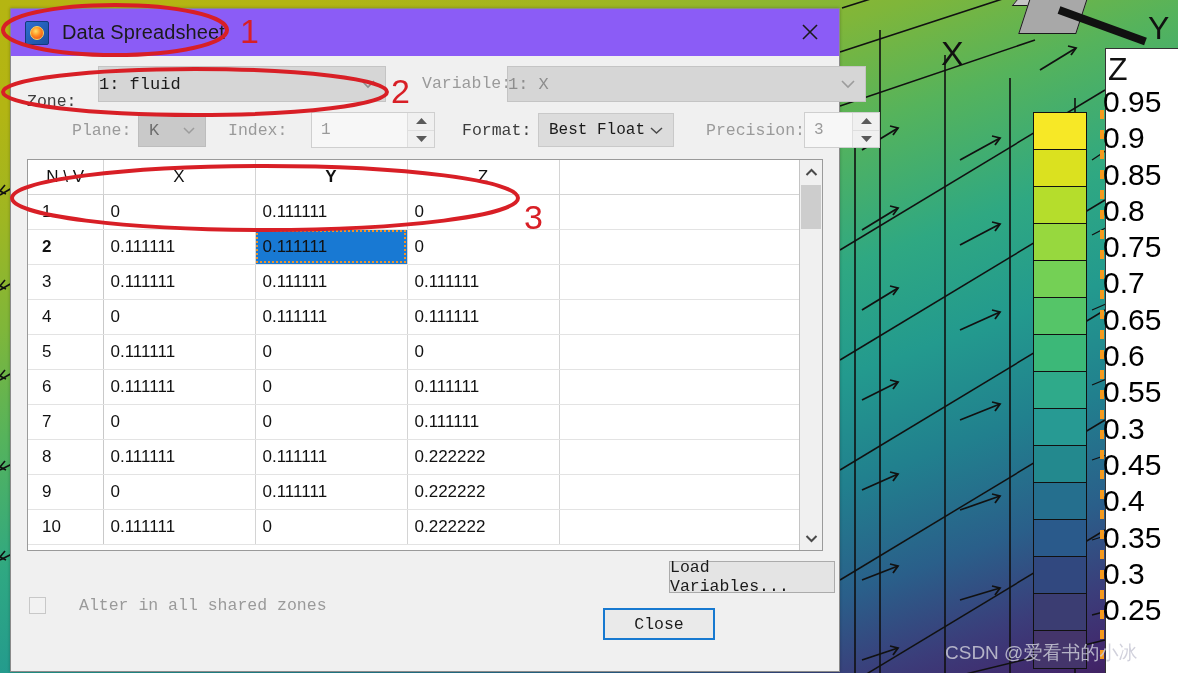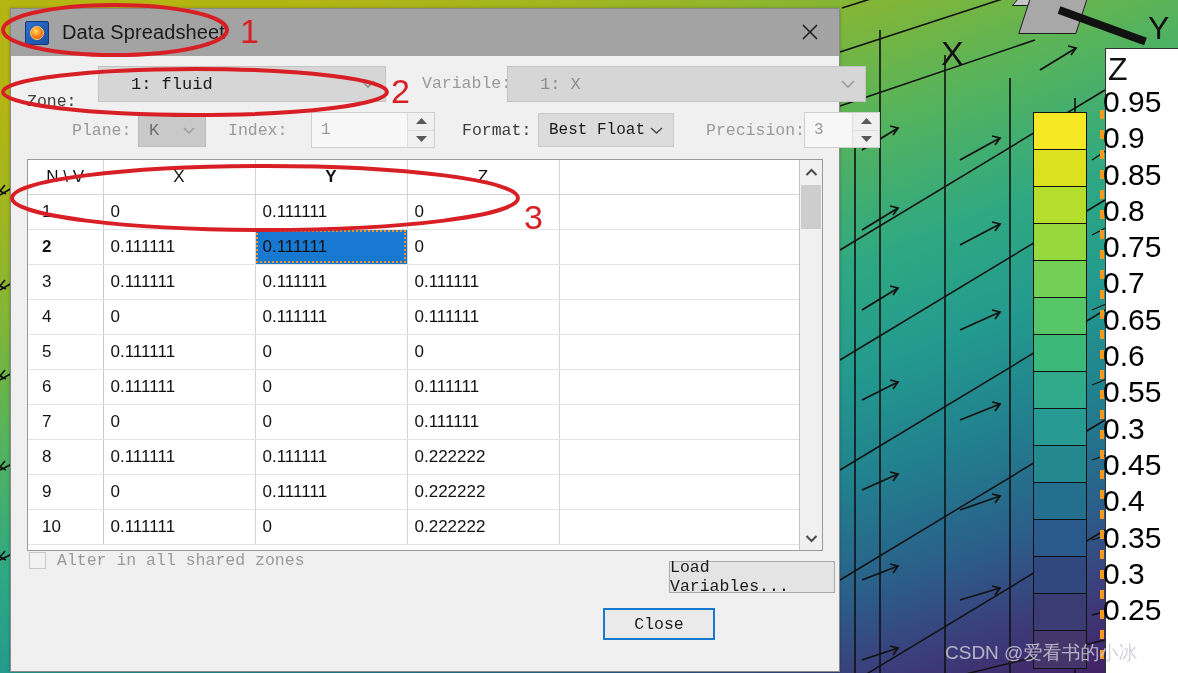--- a/index.html
+++ b/index.html
@@ -65,21 +65,21 @@
     font-family:"Liberation Sans",sans-serif;opacity:.85;white-space:nowrap;
   }
 
   
   .dialog{
     position:absolute;left:10px;top:8px;width:828px;height:662px;
     background:#f0f0f0;border:1px solid #8a8a8a;box-shadow:0 0 3px rgba(0,0,0,.25);
     font-family:"Liberation Sans",sans-serif;
   }
   .titlebar{
-    height:47px;background:#a3a3a3;position:relative;display:flex;align-items:center;
+    height:47px;background:#8b5cf6;position:relative;display:flex;align-items:center;
   }
   .app-icon{
     width:22px;height:22px;margin-left:14px;border-radius:2px;position:relative;flex:none;
     background:linear-gradient(135deg,#2f6fd0,#1b4fa0);border:1px solid #14397a;
   }
   .app-icon::after{
     content:"";position:absolute;left:50%;top:50%;width:12px;height:12px;
     transform:translate(-50%,-50%);border-radius:50%;
     background:radial-gradient(circle at 40% 35%,#ffe066 0%,#ff8a1f 45%,#e03a1f 100%);
     border:1px solid #ffd35a;
@@ -102,21 +102,21 @@
 
   
   .zone-row{position:absolute;left:0;top:8px;width:828px;height:40px;}
   .zone-lbl{position:absolute;left:16px;top:10px;margin-top:18px;}
   .combo{
     position:absolute;background:#d6d6d6;border:1px solid #c4c4c4;
     display:flex;align-items:center;box-sizing:border-box;
   }
   .combo .val{
     font-family:"Liberation Mono","DejaVu Sans Mono",monospace;
-    font-size:17px;color:#1a1a1a;padding-left:32px;
+    font-size:17px;color:#1a1a1a;
   }
   .combo .val.dim{color:#8d8d8d;}
   .chev{position:absolute;right:10px;top:50%;transform:translateY(-50%);}
   .zone-combo{left:87px;top:2px;width:288px;height:36px;}
   .var-lbl{position:absolute;left:411px;top:10px;}
   .var-combo{left:496px;top:2px;width:359px;height:36px;}
 
   
   .plane-row{position:absolute;left:0;top:53px;width:828px;height:42px;margin-left:45px;}
   .plane-lbl{position:absolute;left:16px;top:12px;}
@@ -176,21 +176,21 @@
     background:#1879d3;color:#ffffff;outline:2px dotted #f0932b;outline-offset:-3px;
   }
   .vscroll{
     width:22px;background:#f0f0f0;border-left:1px solid #c4c4c4;position:relative;flex:none;
   }
   .vs-arrow{height:24px;display:flex;align-items:center;justify-content:center;}
   .vs-thumb{position:absolute;left:1px;top:25px;width:20px;height:44px;background:#cdcdcd;}
   .vs-arrow.bottom{position:absolute;bottom:0;left:0;width:22px;}
 
   
-  .alter-row{position:absolute;left:18px;top:495px;display:flex;align-items:center;}
+  .alter-row{position:absolute;left:18px;top:540px;display:flex;align-items:center;gap:22px;}
   .chk{width:17px;height:17px;background:#f2f2f2;border:1px solid #c8c8c8;box-sizing:border-box;}
   .alter-lbl{margin-left:11px;}
   .btn{
     position:absolute;background:#e4e4e4;border:1px solid #ababab;box-sizing:border-box;
     font-family:"Liberation Mono","DejaVu Sans Mono",monospace;font-size:16.5px;color:#1a1a1a;
     display:flex;align-items:center;justify-content:center;
   }
   .btn-load{left:658px;top:505px;width:166px;height:32px;}
   .btn-close{left:592px;top:552px;width:112px;height:32px;border:2px solid #1779d0;background:#eaeaea;}
   .btn-help{left:712px;top:552px;width:112px;height:32px;}

